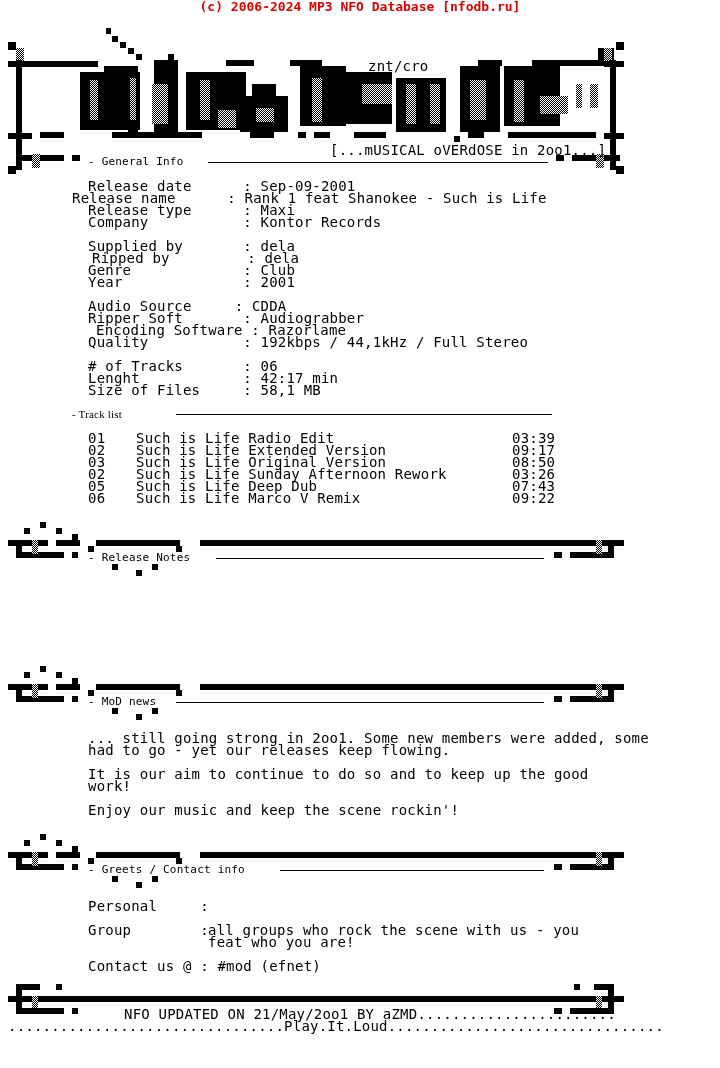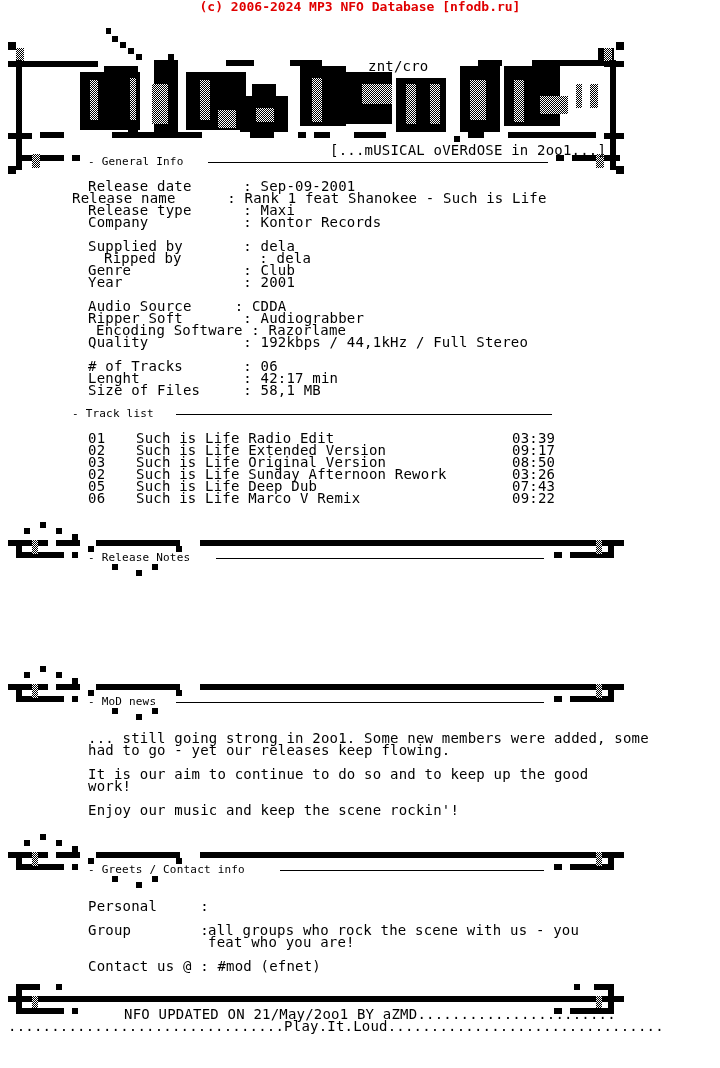--- a/index.html
+++ b/index.html
@@ -99,33 +99,33 @@
 
 <div class="t sec-title" style="left:88px;top:156px;">- General Info</div>
 <div class="hl" style="left:208px;top:162px;width:340px;"></div>
 
 <div>
   <div class="t" style="left:88px;top:180px;">Release date      : Sep-09-2001</div>
   <div class="t" style="left:72px;top:192px;">Release name      : Rank 1 feat Shanokee - Such is Life</div>
   <div class="t" style="left:88px;top:204px;">Release type      : Maxi</div>
   <div class="t" style="left:88px;top:216px;">Company           : Kontor Records</div>
   <div class="t" style="left:88px;top:240px;">Supplied by       : dela</div>
-  <div class="t" style="left:104px;top:252px;">Ripped by         : dela</div>
+  <div class="t" style="left:92px;top:252px;">Ripped by         : dela</div>
   <div class="t" style="left:88px;top:264px;">Genre             : Club</div>
   <div class="t" style="left:88px;top:276px;">Year              : 2001</div>
   <div class="t" style="left:88px;top:300px;">Audio Source     : CDDA</div>
   <div class="t" style="left:88px;top:312px;">Ripper Soft       : Audiograbber</div>
   <div class="t" style="left:96px;top:324px;">Encoding Software : Razorlame</div>
   <div class="t" style="left:88px;top:336px;">Quality           : 192kbps / 44,1kHz / Full Stereo</div>
   <div class="t" style="left:88px;top:360px;"># of Tracks       : 06</div>
   <div class="t" style="left:88px;top:372px;">Lenght            : 42:17 min</div>
   <div class="t" style="left:88px;top:384px;">Size of Files     : 58,1 MB</div>
 </div>
 
-<div class="t sec-title" style="left:72px;top:408px;">- Track list</div>
+<div class="t sec-title" style="left:72px;top:408px;font-family:Liberation Serif, serif;">- Track list</div>
 <div class="hl" style="left:176px;top:414px;width:376px;"></div>
 
 <div>
   <div>
     <div class="t" style="left:88px;top:432px;">01</div>
     <div class="t" style="left:136px;top:432px;">Such is Life Radio Edit</div>
     <div class="t" style="left:512px;top:432px;">03:39</div>
   </div>
   <div>
     <div class="t" style="left:88px;top:444px;">02</div>

